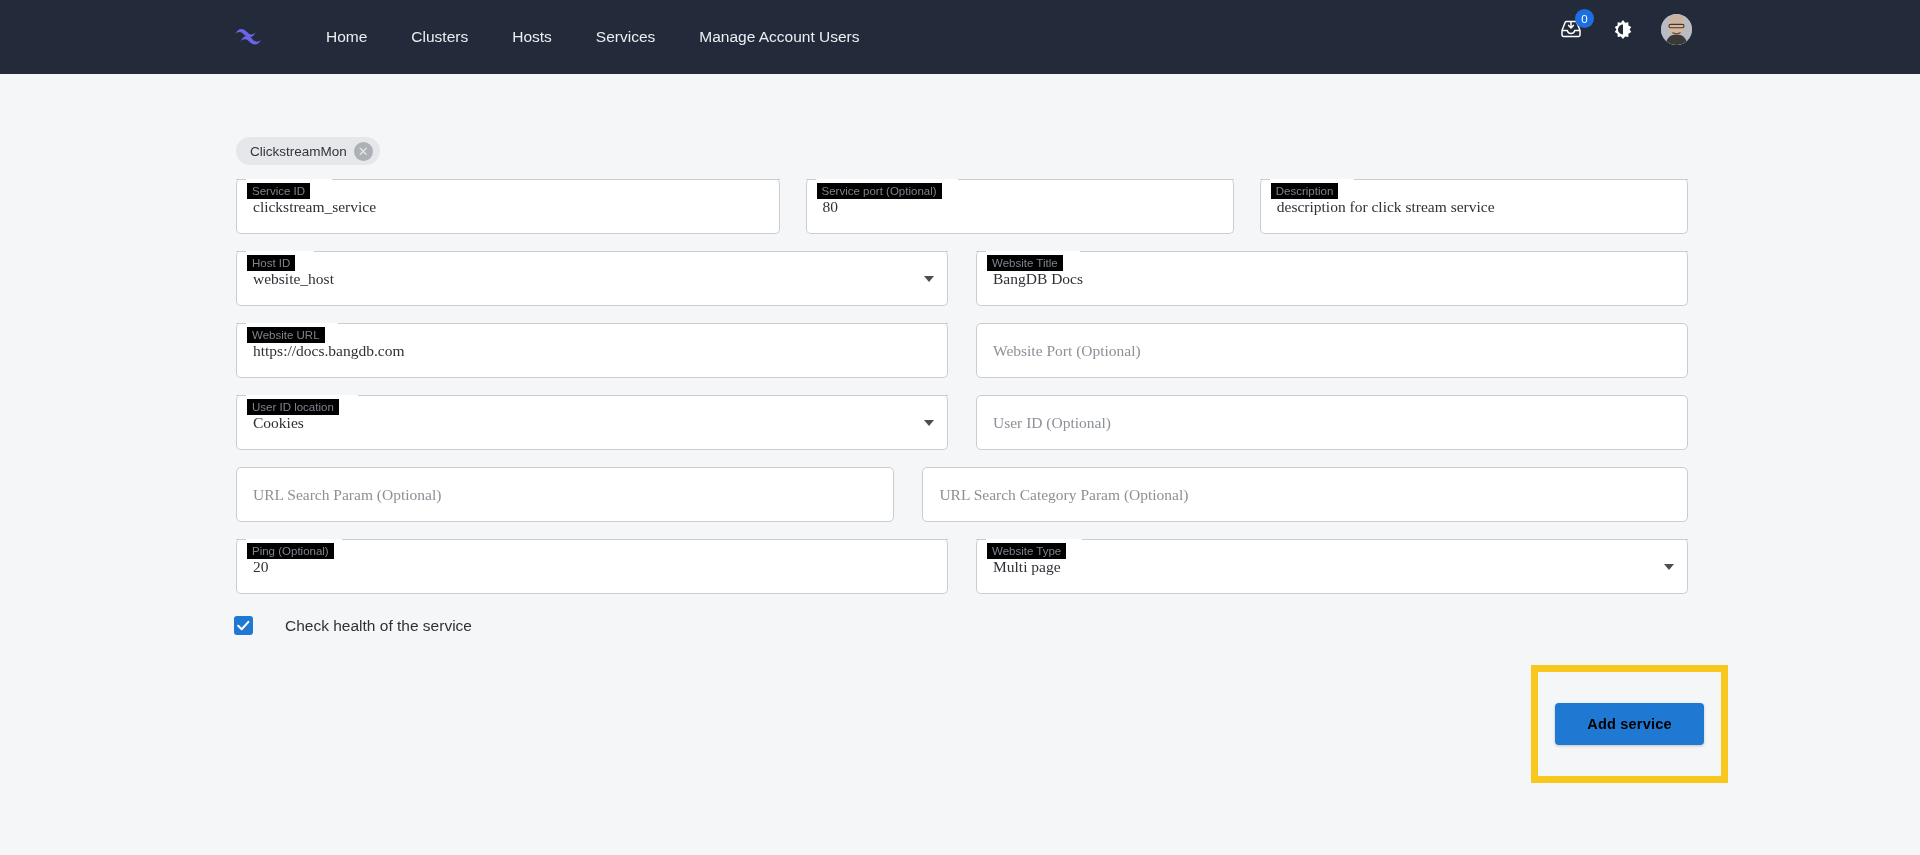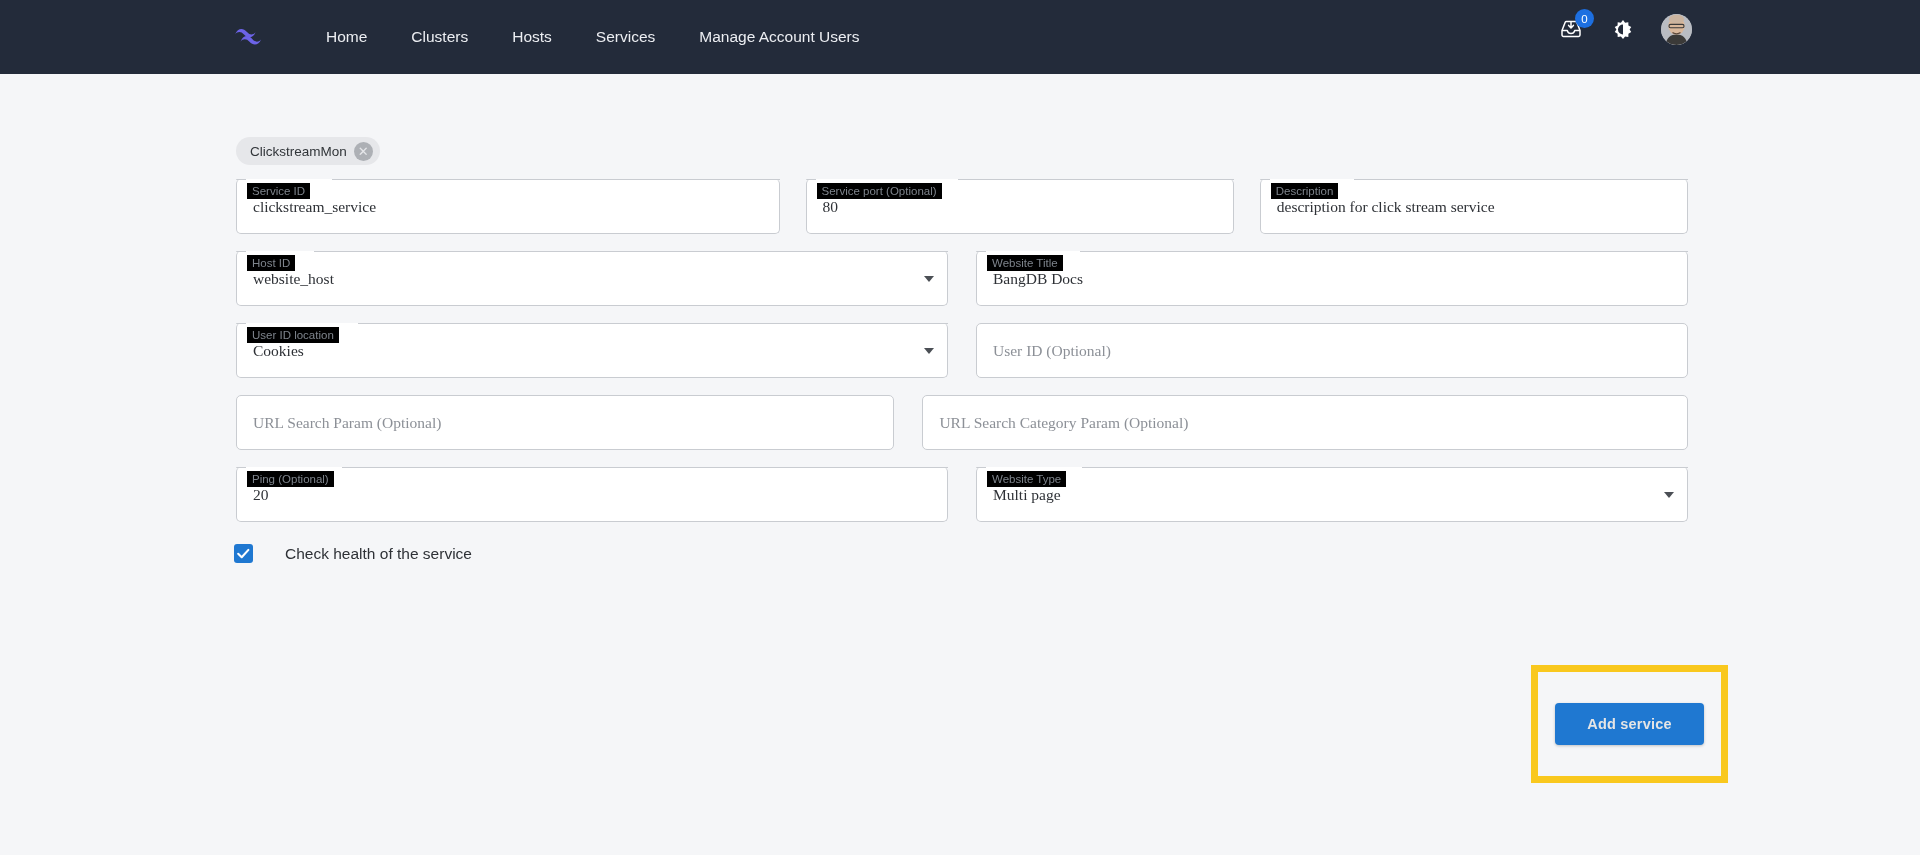--- a/index.html
+++ b/index.html
@@ -224,21 +224,21 @@
     top: 591px;
     width: 197px;
     height: 118px;
     border: 7px solid #f9c81e;
     display: flex;
     align-items: center;
     justify-content: center;
   }
   .btn-primary {
     background: #1f78d1;
-    color: #e5e5e5;
+    color: #000000;
     border: none;
     border-radius: 4px;
     font-size: 14.5px;
     font-weight: bold;
     padding: 13px 32px;
     cursor: pointer;
     font-family: "Liberation Sans", sans-serif;
     letter-spacing: 0.2px;
     box-shadow: 0 1px 3px rgba(0,0,0,0.22);
   }
@@ -341,20 +341,32 @@
         <span class="caret"></span>
       </div>
       <div style="width:28px; flex:none;"></div>
       <div class="field filled" style="width:712px; --notch:92px;">
         <div class="outline"></div>
         <span class="legend">Website Title</span>
         <input type="text" value="BangDB Docs" style="">
       </div>
     </div>
 
+    <div class="row">
+      <div class="field filled" style="width:712px; --notch:90px;">
+        <div class="outline"></div>
+        <span class="legend">Website URL</span>
+        <input type="text" value="https://docs.bangdb.com" style="">
+      </div>
+      <div style="width:28px; flex:none;"></div>
+      <div class="field" style="width:712px;">
+        <div class="outline"></div>
+        <input type="text" placeholder="Website Port (Optional)" style="">
+      </div>
+    </div>
 
     <div class="row">
       <div class="field filled select" style="width:712px; --notch:110px;">
         <div class="outline"></div>
         <span class="legend">User ID location</span>
         <div class="selectval">Cookies</div>
         <span class="caret"></span>
       </div>
       <div style="width:28px; flex:none;"></div>
       <div class="field" style="width:712px;">

